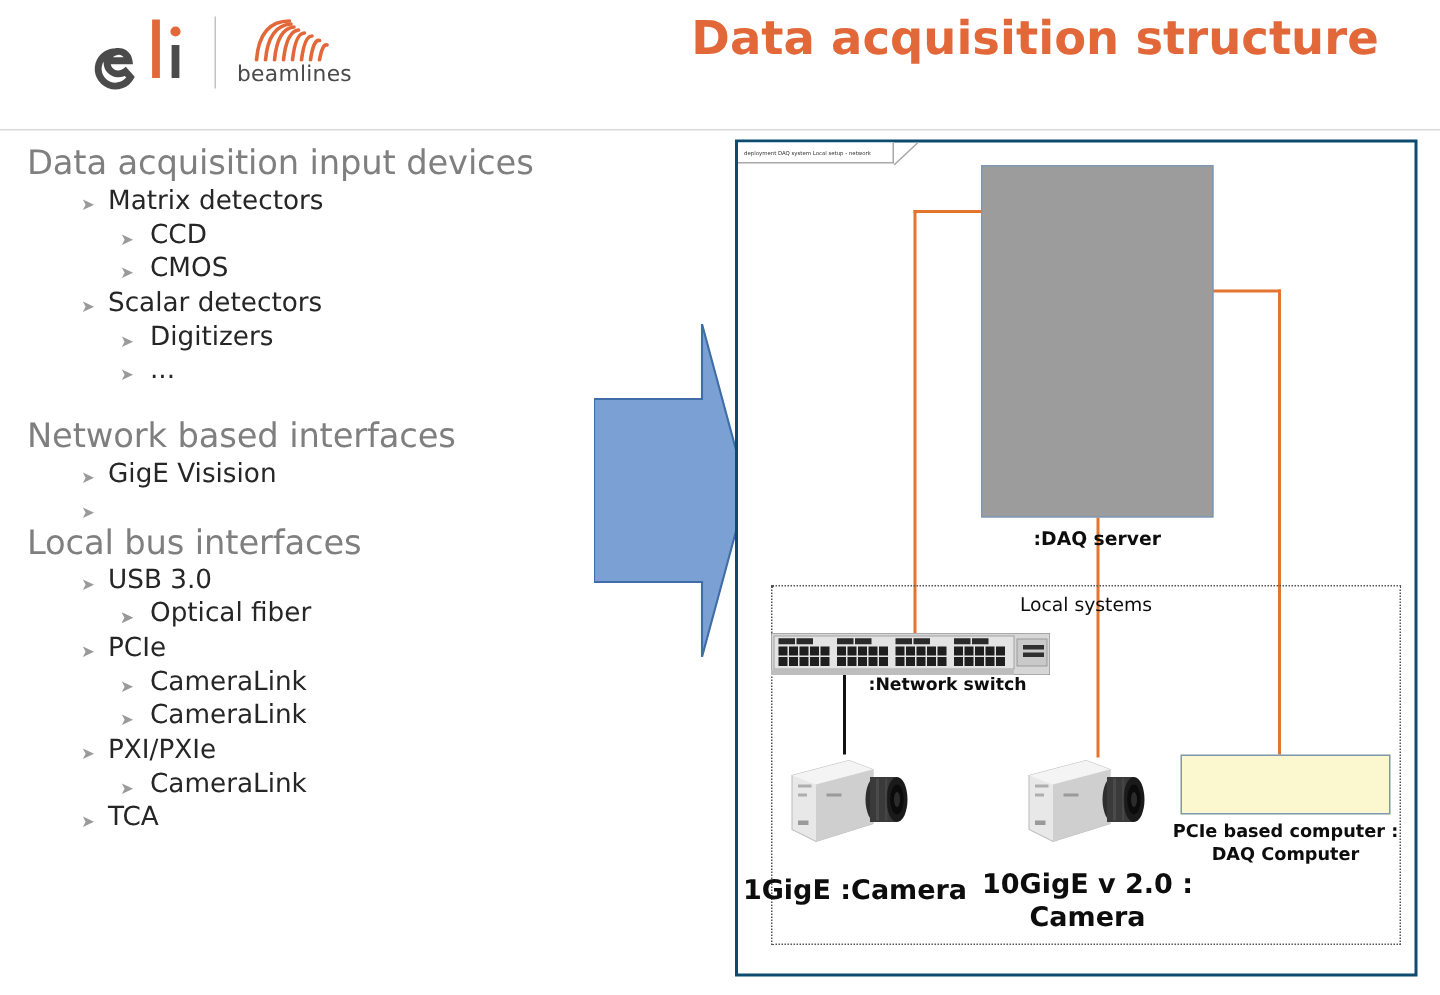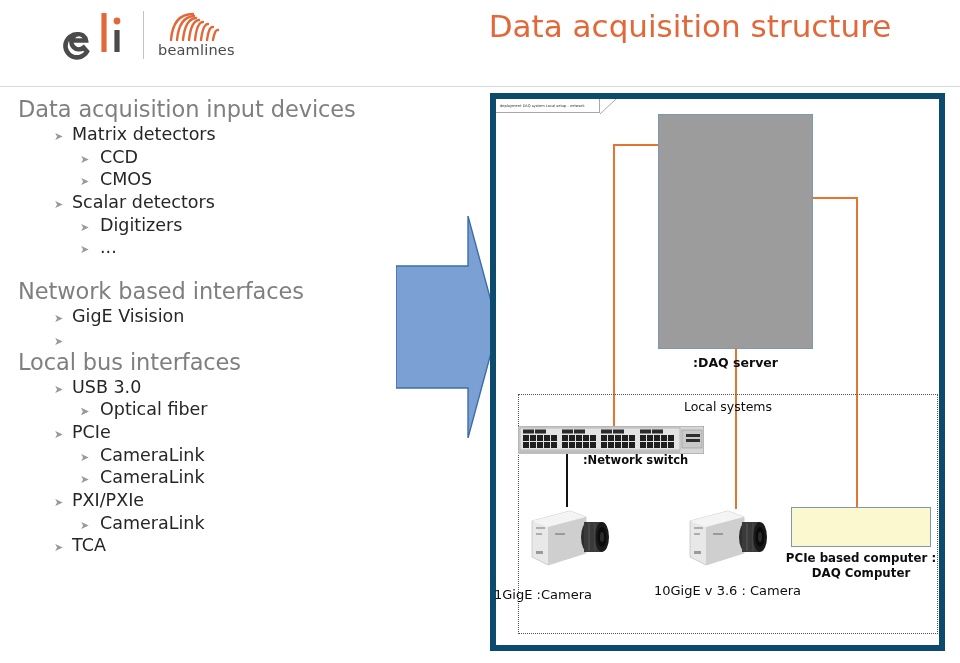--- a/index.html
+++ b/index.html
@@ -50,21 +50,21 @@
     letter-spacing: 0.2px;
     font-family: "DejaVu Sans", sans-serif;
   }
   .slide-title {
     position: absolute; left: 430px; top: 8px;
     width: 520px;
     text-align: center;
     font-size: 31px;
     color: #e2683a;
     font-family: "DejaVu Sans", sans-serif;
-    font-weight: 400;
+    font-weight: 700;
     white-space: nowrap;
   }
 
   
   .content-left {
     position: absolute; left: 18px; top: 96px;
     width: 380px;
   }
   .head1 {
     font-size: 22.5px;
@@ -102,21 +102,21 @@
   
   .blue-arrow {
     position: absolute; left: 396px; top: 216px;
     width: 102px; height: 222px;
   }
 
   
   .diagram {
     position: absolute; left: 490px; top: 93px;
     width: 455px; height: 558px;
-    border: 6px solid #0c4a6e;
+    border: 2px solid #0c4a6e;
     background: #ffffff;
   }
   .dg-label {
     position: absolute; left: 0px; top: 0px;
     height: 14px;
     padding: 0 14px 0 4px;
     border-right: 1px solid #a8a8a8;
     border-bottom: 1px solid #a8a8a8;
     background: #ffffff;
     font-size: 3.6px;
@@ -178,22 +178,23 @@
     color: #0d0d0d;
     font-family: "DejaVu Sans", sans-serif;
   }
 
   
   .cam { position: absolute; width: 88px; height: 62px; }
   .cam1 { left: 30px; top: 408px; }
   .cam2 { left: 188px; top: 408px; }
   .cam-label {
     position: absolute;
-    font-size: 13px;
-    font-weight: normal;
+    text-align: center;
+    font-size: 18px;
+    font-weight: bold;
     color: #0d0d0d;
     line-height: 1.2;
     font-family: "DejaVu Sans", sans-serif;
   }
   .cam1-label { left: -2px; top: 488px; width: 160px; }
   .cam2-label { left: 158px; top: 484px; width: 150px; }
 
   
   .pcie-box {
     position: absolute; left: 295px; top: 408px;
@@ -463,19 +464,19 @@
       <rect x="10" y="44" width="7" height="3" fill="#9a9a9a"></rect>
       <rect x="29" y="26" width="10" height="2" fill="#9a9a9a"></rect>
       <ellipse cx="62" cy="30" rx="7" ry="15" fill="#2e2e2e"></ellipse>
       <rect x="58" y="15" width="18" height="30" fill="#3a3a3a"></rect>
       <ellipse cx="76" cy="30" rx="7" ry="15" fill="#1a1a1a"></ellipse>
       <ellipse cx="76" cy="30" rx="4.5" ry="10" fill="#0b0b0b"></ellipse>
       <ellipse cx="76" cy="30" rx="2" ry="5" fill="#2b2b2b"></ellipse>
       <rect x="62" y="16" width="2" height="28" fill="#5a5a5a" opacity="0.5"></rect>
       <rect x="68" y="16" width="1.5" height="28" fill="#5a5a5a" opacity="0.4"></rect>
     </svg>
-    <div class="cam-label cam2-label">10GigE v 3.6 : Camera</div>
+    <div class="cam-label cam2-label">10GigE v 2.0 : Camera</div>
 
     <div class="pcie-box"></div>
     <div class="pcie-label">PCIe based computer : DAQ Computer</div>
 
   </div>
 </div>
 
 </body></html>

